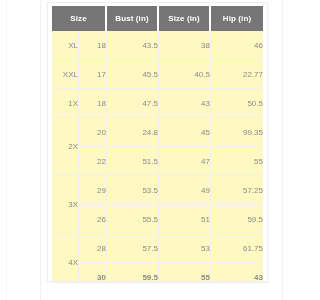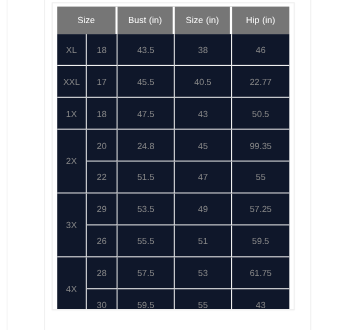--- a/index.html
+++ b/index.html
@@ -52,44 +52,44 @@
     width: 211px;
     margin: 3px auto 0 auto;
     table-layout: fixed;
   }
 
   
   thead th {
     background: #767676;
     color: #ffffff;
     font-size: 8px;
-    font-weight: normal;
+    font-weight: bold;
     text-align: center;
     height: 25px;
     padding: 0;
     border-right: 2px solid #ffffff;
     letter-spacing: 0.1px;
     vertical-align: middle;
   }
   thead th:last-child { border-right: none; }
 
   
   tbody td {
     font-size: 8px;
     color: #8a8a8a;
-    text-align: center;
+    text-align: right;
     height: 28px;
     padding: 0;
-    background: #0f172a;
+    background: #fef9c3;
     border-bottom: 1px solid #f0f0f0;
     border-right: 1px solid #f0f0f0;
     vertical-align: middle;
   }
   tbody td:last-child { border-right: none; }
-  tbody tr:last-child td { border-bottom: none; }
+  tbody tr:last-child td { border-bottom: none; font-weight: bold; }
 
   td.size-letter {
     color: #8a8a8a;
   }
   td.size-num {
     color: #8a8a8a;
   }
   td.group-label {
     border-bottom: 1px solid #f0f0f0;
   }

